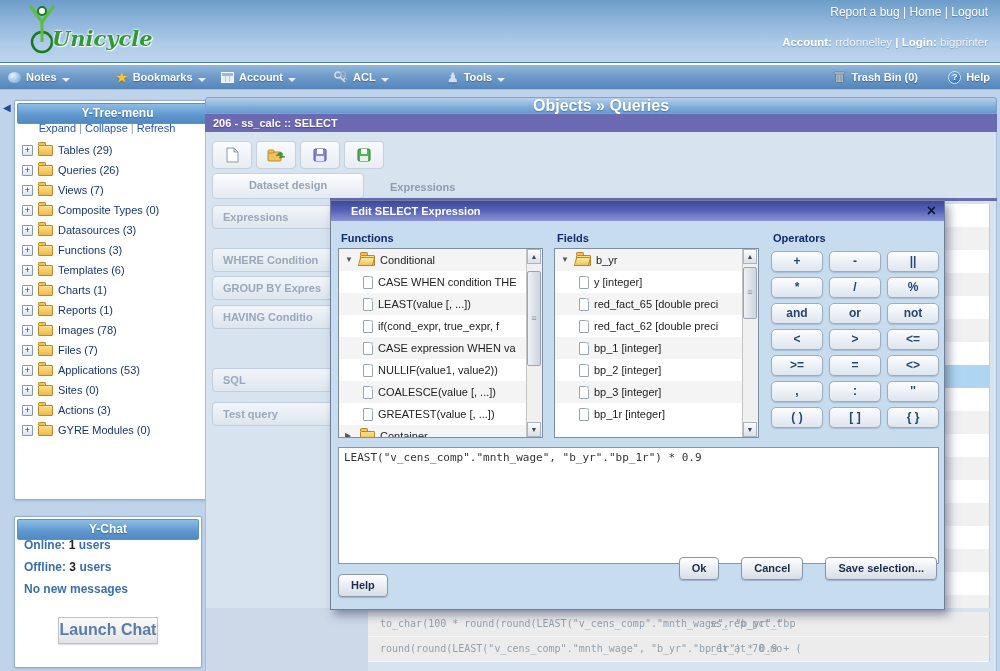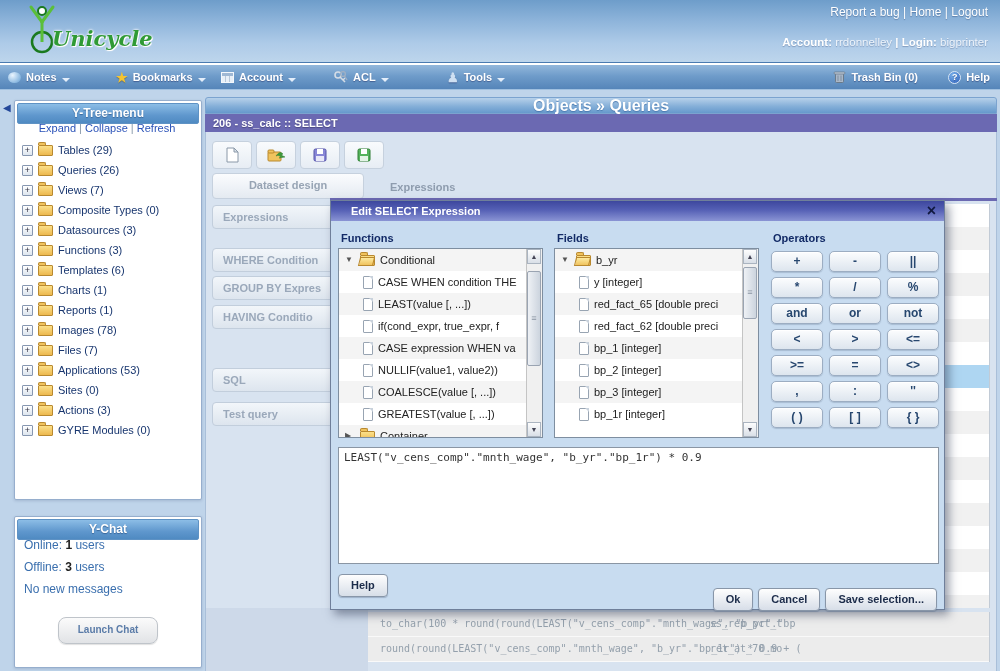--- a/index.html
+++ b/index.html
@@ -55,24 +55,24 @@
     background:linear-gradient(#fff,#dde5ee);font-size:9px;line-height:8px;text-align:center;color:#334;}
   .expander::before{content:"+";}
   .folder{flex:0 0 auto;width:15px;height:11px;position:relative;border-radius:1px;
     background:linear-gradient(180deg,#fbe089,#edb84e);border:1px solid #b9892f;box-sizing:border-box;}
   .folder::before{content:"";position:absolute;top:-4px;left:-1px;width:6px;height:2px;
     background:#f0c35e;border:1px solid #b9892f;border-bottom:none;border-radius:2px 2px 0 0;}
   .folder-open::after{content:"";position:absolute;left:-2px;bottom:-1px;width:13px;height:7px;
     background:linear-gradient(#fdeaa0,#f0c35e);border:1px solid #b9892f;transform:skewX(-14deg);}
   
   #chat-lines{left:24px;top:538px;font-size:12px;color:#3a6fae;}
-  #chat-lines div{margin-bottom:8px;}
+  #chat-lines div{margin-bottom:8px;font-weight:bold;}
   #chat-lines b{color:#222;}
   #launch-chat{left:58px;top:617px;width:98px;height:25px;background:linear-gradient(#fbfbfb,#e1e3e6);
-    border:1px solid #bfc4ca;border-radius:8px;font-size:10px;font-weight:bold;color:#5b7ca8;
+    border:1px solid #bfc4ca;border-radius:0;font-size:16px;font-weight:bold;color:#5b7ca8;
     text-align:center;line-height:24px;cursor:pointer;box-shadow:0 1px 1px rgba(0,0,0,.12);}
 
   
   #main-bg{left:205px;top:132px;width:792px;height:539px;background:#d8e3f0;border-left:1px solid #a9bfd9;border-right:1px solid #a9bfd9;box-sizing:border-box;}
   #breadcrumb{left:205px;top:97px;width:792px;height:17px;
     background:linear-gradient(180deg,#b7d1ea 0%,#85afd8 55%,#6699cc 100%);
     border:1px solid #7ba3cf;border-radius:3px 3px 0 0;box-sizing:border-box;
     color:#fff;font-weight:bold;font-size:16px;text-align:center;line-height:15px;text-shadow:0 1px 1px #4a7ab0;}
   #querybar{left:205px;top:114px;width:792px;height:18px;background:#6b69b2;color:#fff;
     font-weight:bold;font-size:11px;line-height:18px;padding-left:8px;box-sizing:border-box;
@@ -131,21 +131,21 @@
     border:1px solid #9cadc2;border-radius:5px;font-weight:bold;font-size:12px;color:#27476f;
     text-align:center;line-height:19px;box-sizing:border-box;cursor:pointer;
     box-shadow:inset 0 1px 0 rgba(255,255,255,.9),0 1px 1px rgba(70,90,120,.25);}
   #expr-box{position:absolute;left:7px;top:246px;width:601px;height:117px;background:#fff;
     border:1px solid #8a96a4;box-sizing:border-box;font-family:"DejaVu Sans Mono",monospace;
     font-size:11px;color:#333;padding:3px 5px;resize:none;}
   .mbtn{height:23px;background:linear-gradient(#fefefe,#d7dee8);border:1px solid #8896a8;border-radius:4px;
     font-weight:bold;font-size:11px;color:#1c2c4a;text-align:center;line-height:21px;padding:0 12px;
     cursor:pointer;box-sizing:border-box;box-shadow:0 1px 1px rgba(60,80,110,.3);}
   #modal-help{position:absolute;left:7px;top:373px;}
-  #modal-btns{position:absolute;right:7px;top:387px;display:flex;gap:5px;}
+  #modal-btns{position:absolute;right:7px;top:356px;display:flex;gap:22px;}
 </style>
 </head>
 <body>
 
 <div id="app">
 
   <div id="hdr" class="abs">
     <svg id="logo-fig" class="abs" width="44" height="52">
       <circle cx="22" cy="40" r="10" fill="none" stroke="#1a7a1f" stroke-width="2.5"></circle>
       <line x1="22" y1="40" x2="22" y2="18" stroke="#5bbf3a" stroke-width="3"></line>
@@ -217,21 +217,21 @@
       <span>Trash Bin (0)</span>
     </div>
     <div class="navitem" style="right:10px">
       <span class="help-ic"></span>
       <span>Help</span>
     </div>
   </div>
 
   <span id="collapse-arrow" class="abs"></span>
 
-  <div class="panel" style="left:14px;top:100px;width:186px;height:398px;">
+  <div class="panel" style="left:14px;top:100px;width:186px;height:398px;padding-left:19px;">
     <div class="panel-hdr">Y-Tree-menu</div>
   </div>
   <div id="tree-actions" class="abs">
     <span class="lnk">Expand</span>
     <span>|</span>
     <span class="lnk">Collapse</span>
     <span>|</span>
     <span class="lnk">Refresh</span>
   </div>
   <div id="tree-list" class="abs">

